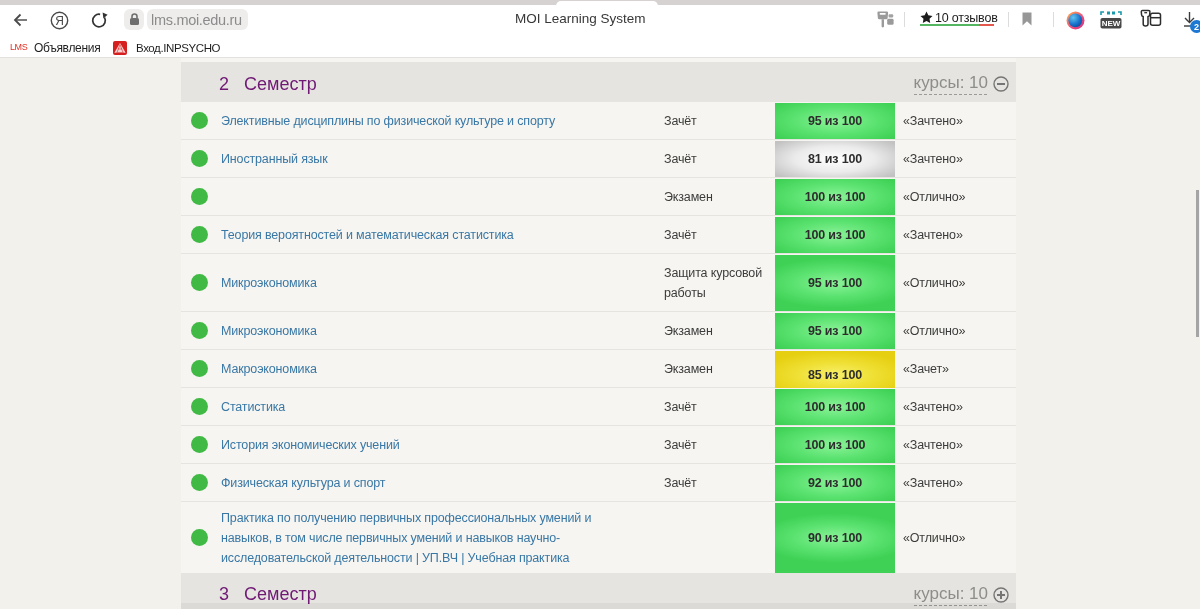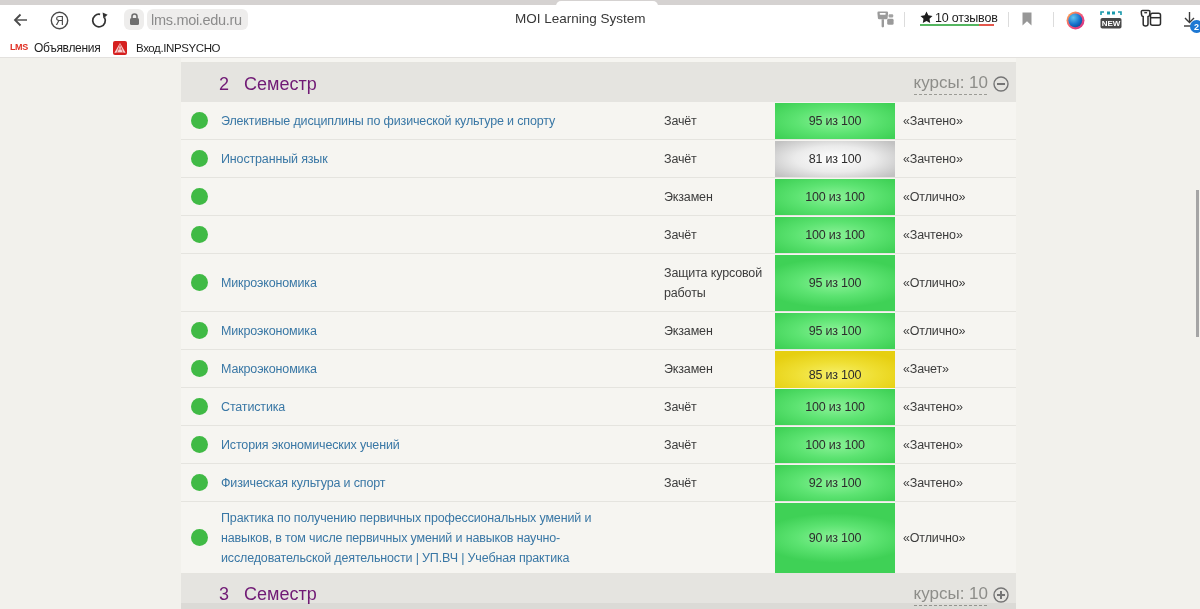--- a/index.html
+++ b/index.html
@@ -17,21 +17,21 @@
 .bmtext{color:#1f1f1f;font-size:12px;letter-spacing:-0.3px}
 .sep{width:1px;height:15px;background:#dcdcdc}
 
 #content{left:0;top:58px;width:1200px;height:551px;background:#f2f1ec}
 #tbl{left:181px;top:58px;width:835px;height:551px}
 .row{position:absolute;left:0;width:835px;background:#f6f5f1;border-bottom:1px solid #e5e4df}
 .hdr{position:absolute;left:0;width:835px;background:#e5e4e0;padding-top:3px}
 .dot{position:absolute;left:10px;width:17px;height:17px;border-radius:50%;background:#40ba45}
 .course{position:absolute;left:40px;width:430px;color:#3977a5;font-size:12.5px;letter-spacing:-0.15px;line-height:20px}
 .exam{position:absolute;left:483px;width:108px;color:#3c3c3c;font-size:12.5px;letter-spacing:-0.15px;line-height:20px}
-.badge{position:absolute;left:594px;width:120px;font-weight:normal;font-size:12.5px;letter-spacing:-0.2px;color:#2d2d2d;text-align:right}
+.badge{position:absolute;left:594px;width:120px;font-weight:bold;font-size:12.5px;letter-spacing:-0.2px;color:#2d2d2d;text-align:right}
 .grade{position:absolute;left:722px;width:110px;color:#3c3c3c;font-size:12.5px;letter-spacing:-0.15px;line-height:20px}
 .bggreen{background:radial-gradient(ellipse 80px 26px at center,#8bf298 0%,#5ce371 50%,#3fd156 95%)}
 .bggray{background:radial-gradient(ellipse 80px 26px at center,#ffffff 0%,#ebebeb 50%,#c2c2c2 95%)}
 .bgyellow{background:radial-gradient(ellipse 80px 26px at center,#f7f06a 0%,#efdf33 50%,#e6cf10 95%)}
 .vc{display:flex;align-items:center}
 .hc{display:flex;align-items:center;justify-content:center}
 .hdrnum{color:#701a75;font-size:18px}
 .kursy{color:#8d8d89;font-size:17px;padding-bottom:2px;background:repeating-linear-gradient(to right,#9b9b95 0 3px,transparent 3px 5px) left bottom/100% 1px no-repeat}
 #scroll{left:1196px;top:190px;width:3px;height:147px;background:#a5a5a5}
 </style>
@@ -120,21 +120,21 @@
 </svg>
 <svg class="abs" style="left:1182px;top:11px" width="18" height="18" viewBox="0 0 18 18">
  <g stroke="#3a3a3a" stroke-width="1.4" fill="none">
   <path d="M7.5 1 V11"></path>
   <path d="M3 7 L7.5 11.5 L12 7"></path>
   <path d="M2 15 H9"></path>
  </g>
 </svg>
 <div class="abs hc" style="left:1190px;top:20px;width:13px;height:13px;border-radius:50%;background:#1d78d3;color:#fff;font-size:9px;font-weight:bold">2</div>
 
-<div class="abs" style="left:10px;top:42px;color:#e03024;font-size:9px;font-weight:bold;letter-spacing:-0.4px">LMS</div>
+<div class="abs" style="left:10px;top:42px;color:#e03024;font-size:9px;font-weight:normal;letter-spacing:-0.4px">LMS</div>
 <div class="abs bmtext" style="left:34px;top:41px">Объявления</div>
 <div class="abs" style="left:113px;top:41px;width:14px;height:14px;background:#d6201f;border-radius:2px">
  <svg width="14" height="14" viewBox="0 0 14 14">
   <path d="M7 2 L12.6 11.8 H1.4 Z" fill="#fff" opacity="0.82"></path>
   <g stroke="#d6201f" stroke-width="0.7" fill="none" opacity="0.85">
    <path d="M7 3.5 L4 11.5 M7 3.5 L10 11.5 M4.8 8 H9.2 M3.5 11.8 H10.5"></path>
   </g>
  </svg>
 </div>
 <div class="abs bmtext" style="left:136px;top:42px;font-size:11.5px;letter-spacing:-0.4px">Вход.INPSYCHO</div>
@@ -167,20 +167,21 @@
   <div class="grade vc" style="top:0;height:37px">«Зачтено»</div>
  </div>
  <div class="row" style="top:120px;height:38px">
   <div class="dot" style="top:10px"></div>
   <div class="exam vc" style="top:0;height:37px">Экзамен</div>
   <div class="badge hc bggreen" style="top:1px;height:36px">100 из 100</div>
   <div class="grade vc" style="top:0;height:37px">«Отлично»</div>
  </div>
  <div class="row" style="top:158px;height:38px">
   <div class="dot" style="top:10px"></div>
+  <div class="course vc" style="top:0;height:37px">Теория вероятностей и математическая статистика</div>
   <div class="exam vc" style="top:0;height:37px">Зачёт</div>
   <div class="badge hc bggreen" style="top:1px;height:36px">100 из 100</div>
   <div class="grade vc" style="top:0;height:37px">«Зачтено»</div>
  </div>
  <div class="row" style="top:196px;height:58px">
   <div class="dot" style="top:20px"></div>
   <div class="course vc" style="top:0;height:57px">Микроэкономика</div>
   <div class="exam vc" style="top:0;height:57px">Защита курсовой работы</div>
   <div class="badge hc bggreen" style="top:1px;height:56px">95 из 100</div>
   <div class="grade vc" style="top:0;height:57px">«Отлично»</div>

